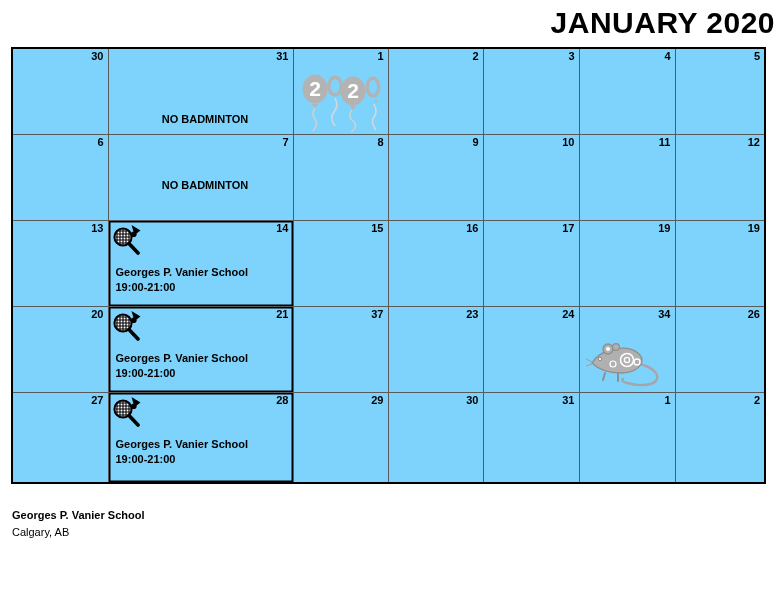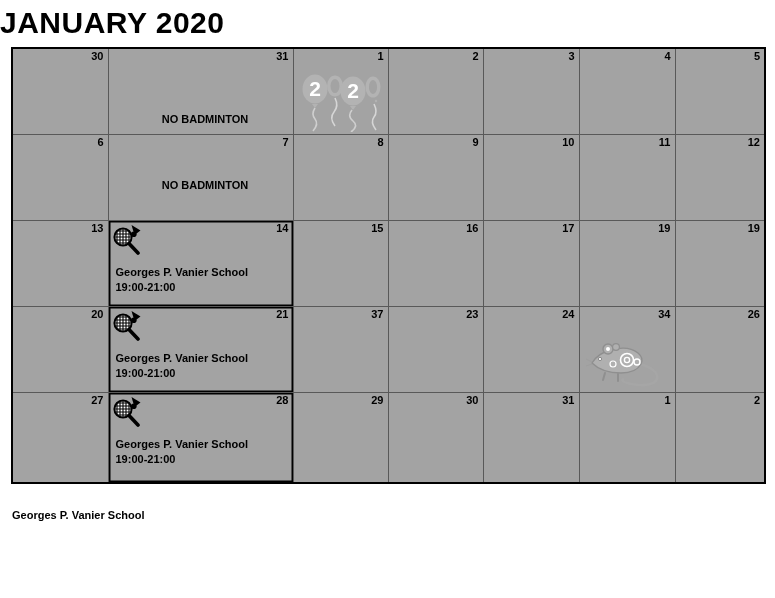--- a/index.html
+++ b/index.html
@@ -1,34 +1,34 @@
 <!DOCTYPE html>
 <html style="--green: #92D050; --gray: #D9D9D9; --grid: #595959;"><head>
 <meta charset="utf-8">
 <style>
   html,body { margin:0; padding:0; }
   body {
     width:775px; height:598px; background:#ffffff; overflow:hidden;
     font-family:"Liberation Sans", sans-serif; color:#000;
   }
   .title {
-    text-align:left; font-size:30px; font-weight:bold;
+    text-align:right; font-size:30px; font-weight:bold;
     margin:6px 0 7px 0; letter-spacing:0.5px;
   }
   table.cal {
     border-collapse:collapse; table-layout:fixed;
     margin-left:11px; width:753px; border:2px solid #000;
   }
   table.cal th {
     border:2px solid #000; background:#fff;
     font-size:11px; font-weight:bold; height:13px; padding:1px 0;
   }
   table.cal td {
     border:1px solid var(--grid,#595959); vertical-align:top;
-    position:relative; padding:0; height:85px; background:#a3a3a3;
+    position:relative; padding:0; height:85px; background:#7dd3fc;
   }
   table.cal tr:last-child td { height:89px; }
   td.outside { background:var(--gray,#D9D9D9); }
   td.event {
     background:var(--green,#92D050);
     box-shadow: inset 0 0 0 1.5px #000;
     margin-left: 45px;
   }
   .daynum {
     position:absolute; top:1px; right:4px;
@@ -303,13 +303,14 @@
         </td>
         <td class="outside">
           <span class="daynum">2</span>
         </td>
       </tr>
     </tbody>
 </table>
 
 <div class="footer">
   <div class="name">Georges P. Vanier School</div>
+  <div>Calgary, AB</div>
 </div>
 
 </body></html>

